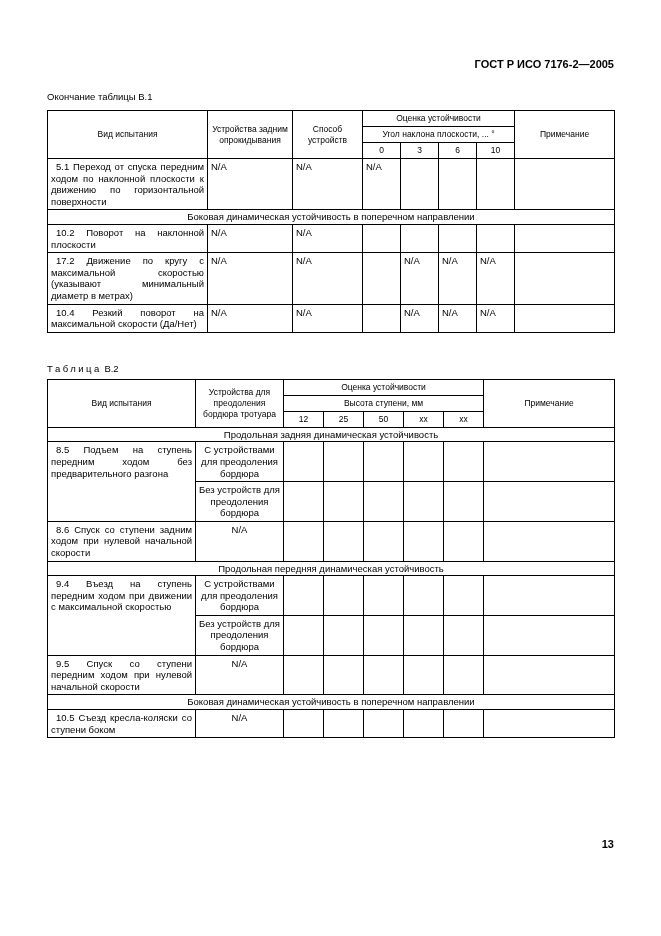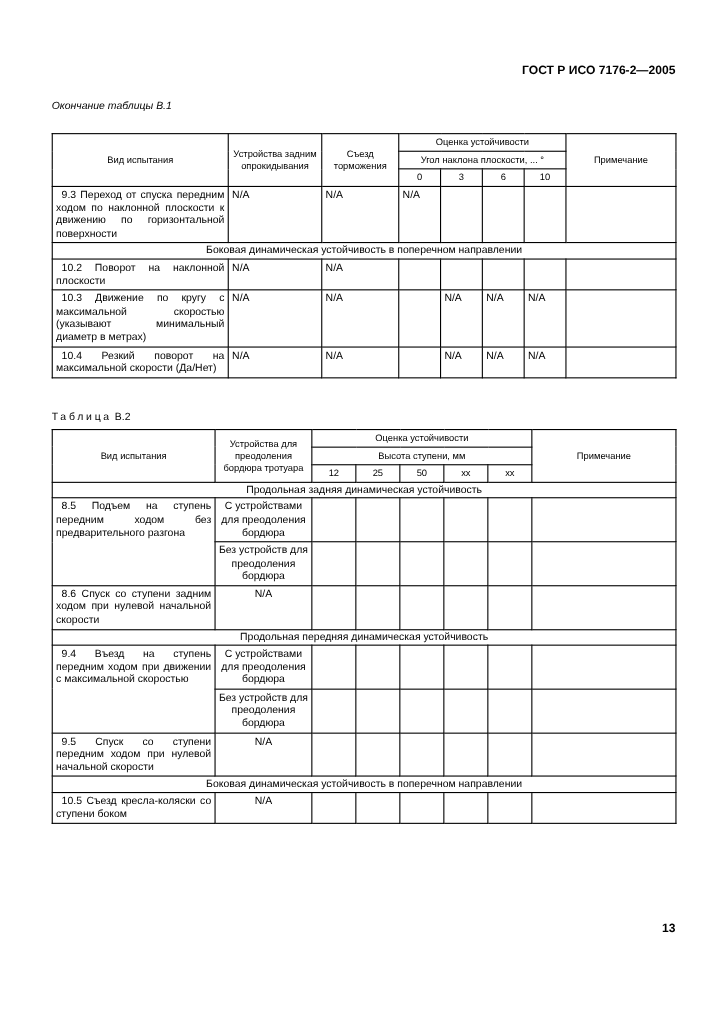--- a/index.html
+++ b/index.html
@@ -21,22 +21,21 @@
     font-weight: 700;
   }
   .content {
     position: absolute;
     top: 91px;
     left: 47px;
     width: 567px;
   }
   .tbl-caption-italic {
     font-size: 9.5px;
-    font-style: italic;
-    margin: 0 0 19px 0;
+    margin: 0 0 8px 0;
   }
   .t2-caption {
     font-size: 9.5px;
     margin: 30px 0 5px 0;
   }
   .t2-caption .spaced { letter-spacing: 2.5px; }
 
   table.tbl {
     border-collapse: collapse;
     table-layout: fixed;
@@ -90,37 +89,37 @@
         <col style="width:38px">
           <col style="width:38px">
           <col style="width:38px">
           <col style="width:38px">
         <col style="width:100px">
       </colgroup>
       <thead>
         <tr>
           <th rowspan="3">Вид испытания</th>
           <th rowspan="3">Устройства задним опрокидывания</th>
-          <th rowspan="3">Съезд торможения</th>
+          <th rowspan="3">Способ устройств</th>
           <th colspan="4">Оценка устойчивости</th>
           <th rowspan="3">Примечание</th>
         </tr>
         <tr>
           <th colspan="4">Угол наклона плоскости, ... °</th>
         </tr>
         <tr>
           <th>0</th>
           <th>3</th>
           <th>6</th>
           <th>10</th>
         </tr>
       </thead>
       <tbody>
         <tr>
-          <td class="test-cell">9.3 Переход от спуска передним ходом по наклонной плоскости к движению по горизонтальной поверхности</td>
+          <td class="test-cell">5.1 Переход от спуска передним ходом по наклонной плоскости к движению по горизонтальной поверхности</td>
           <td>N/A</td>
           <td>N/A</td>
           <td>N/A</td>
           <td></td>
           <td></td>
           <td></td>
           <td></td>
         </tr>
         <tr class="section-row">
           <td colspan="8">Боковая динамическая устойчивость в поперечном направлении</td>
@@ -129,21 +128,21 @@
           <td class="test-cell">10.2 Поворот на наклонной плоскости</td>
           <td>N/A</td>
           <td>N/A</td>
           <td></td>
           <td></td>
           <td></td>
           <td></td>
           <td></td>
         </tr>
         <tr>
-          <td class="test-cell">10.3 Движение по кругу с максимальной скоростью (указывают минимальный диаметр в метрах)</td>
+          <td class="test-cell">17.2 Движение по кругу с максимальной скоростью (указывают минимальный диаметр в метрах)</td>
           <td>N/A</td>
           <td>N/A</td>
           <td></td>
           <td>N/A</td>
           <td>N/A</td>
           <td>N/A</td>
           <td></td>
         </tr>
         <tr>
           <td class="test-cell">10.4 Резкий поворот на максимальной скорости (Да/Нет)</td>

